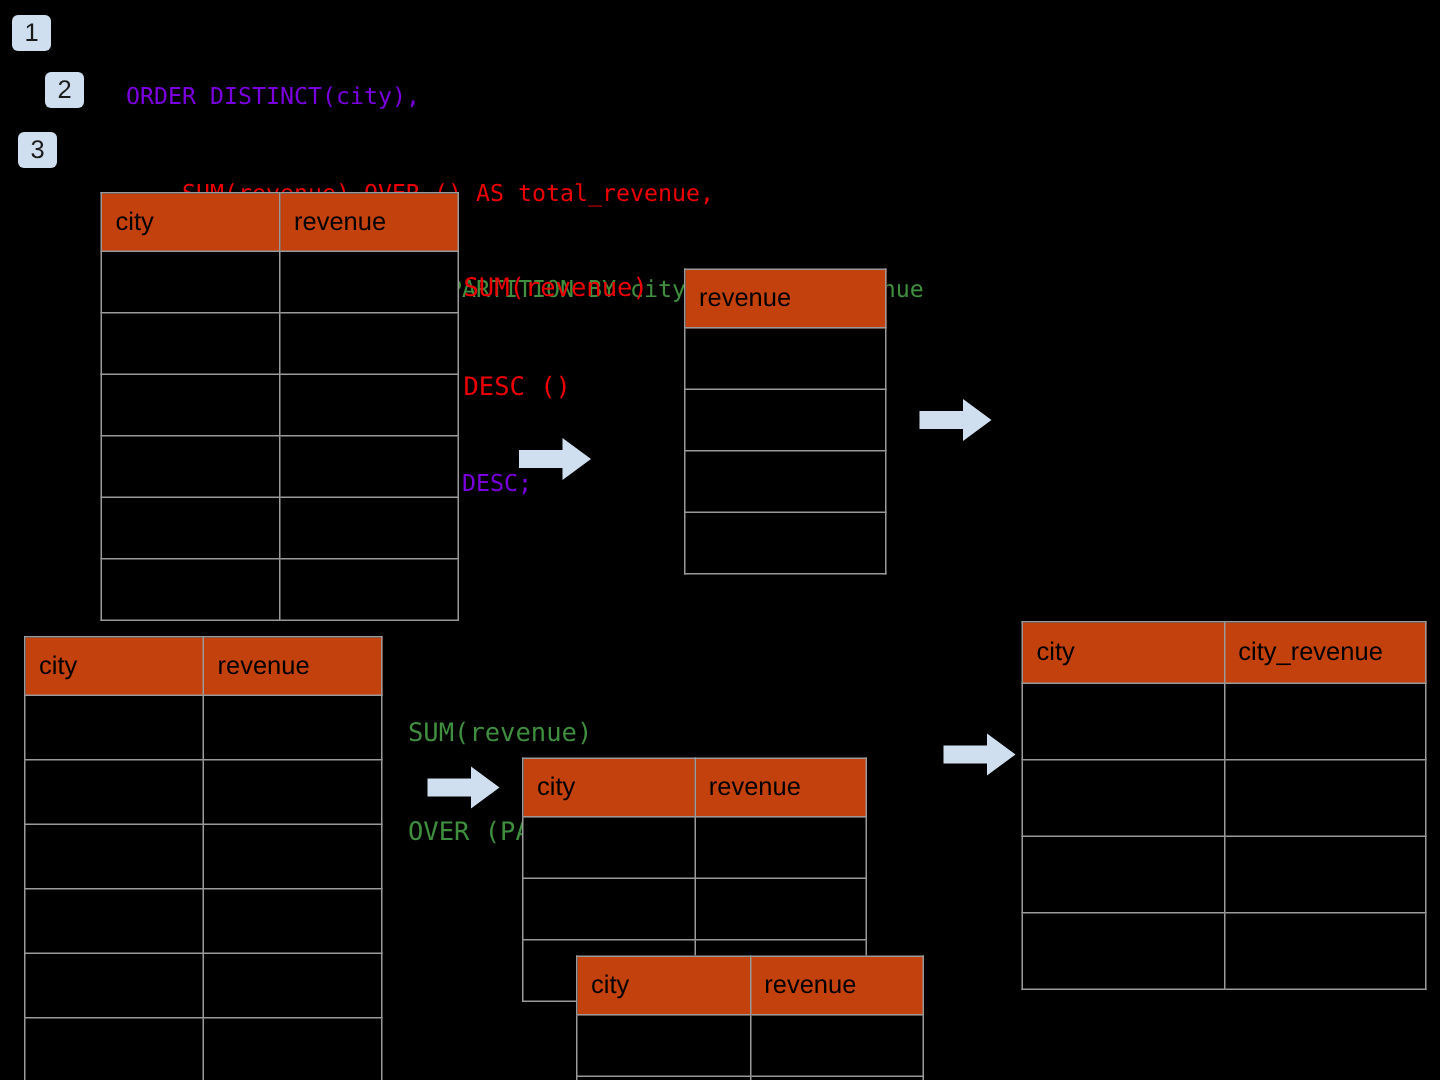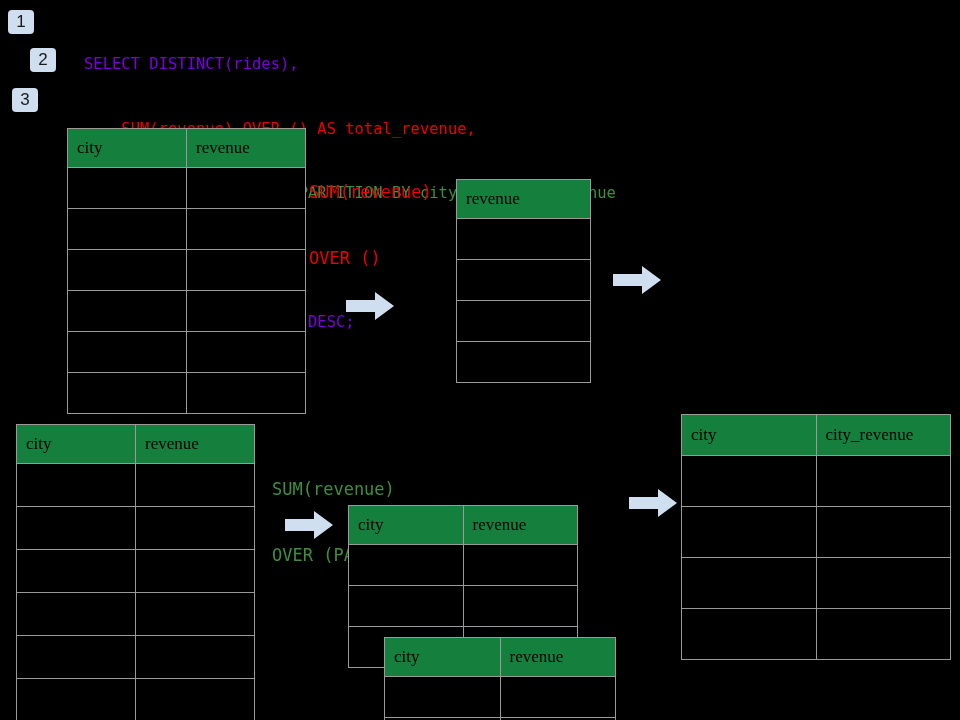--- a/index.html
+++ b/index.html
@@ -75,23 +75,23 @@
     border-collapse: collapse;
     table-layout: fixed;
     background: #000000;
   }
   .tbl th, .tbl td {
     border: 1px solid #9a9a9a;
     padding: 0;
     margin: 0;
   }
   .tbl th {
-    background: #15803d;
+    background: #c2410c;
     color: #000000;
-    font-family: Liberation Serif, serif;
+    font-family: Liberation Sans, sans-serif;
     font-weight: normal;
     font-size: 17px;
     text-align: left;
     padding-left: 9px;
   }
   .tbl td {
     background: #000000;
   }
 
   
@@ -102,31 +102,31 @@
 </head>
 <body>
 
 <div id="slide">
 
   <div class="badge" style="left:8px; top:10px;">1</div>
   <div class="badge" style="left:30px; top:48px;">2</div>
   <div class="badge" style="left:12px; top:88px;">3</div>
 
   <div class="code" style="left:84px; top:11px;">
-    <span class="ln c-purple">SELECT DISTINCT(rides),</span>
+    <span class="ln c-purple">ORDER DISTINCT(city),</span>
     <span class="ln c-red">    SUM(revenue) OVER () AS total_revenue,</span>
     <span class="ln c-green">    SUM(revenue) OVER (PARTITION BY city) as city_revenue</span>
     <span class="ln c-purple">  FROM rides</span>
     <span class="ln c-purple">  ORDER by city_revenue DESC;</span>
   </div>
 
 
   <div class="annot annot-red" style="left:309px; top:137px;">
     <span style="display:block;">SUM(revenue)</span>
-    <span style="display:block;">OVER ()</span>
+    <span style="display:block;">DESC ()</span>
   </div>
 
   <div class="annot annot-green" style="left:272px; top:434px;">
     <span style="display:block;">SUM(revenue)</span>
     <span style="display:block;">OVER (PARTITION</span>
   </div>
 
   <table class="tbl" id="tbl-source-top" style="left:67px; top:128px; width:239px;">
     <colgroup>
         <col style="width:50%">

